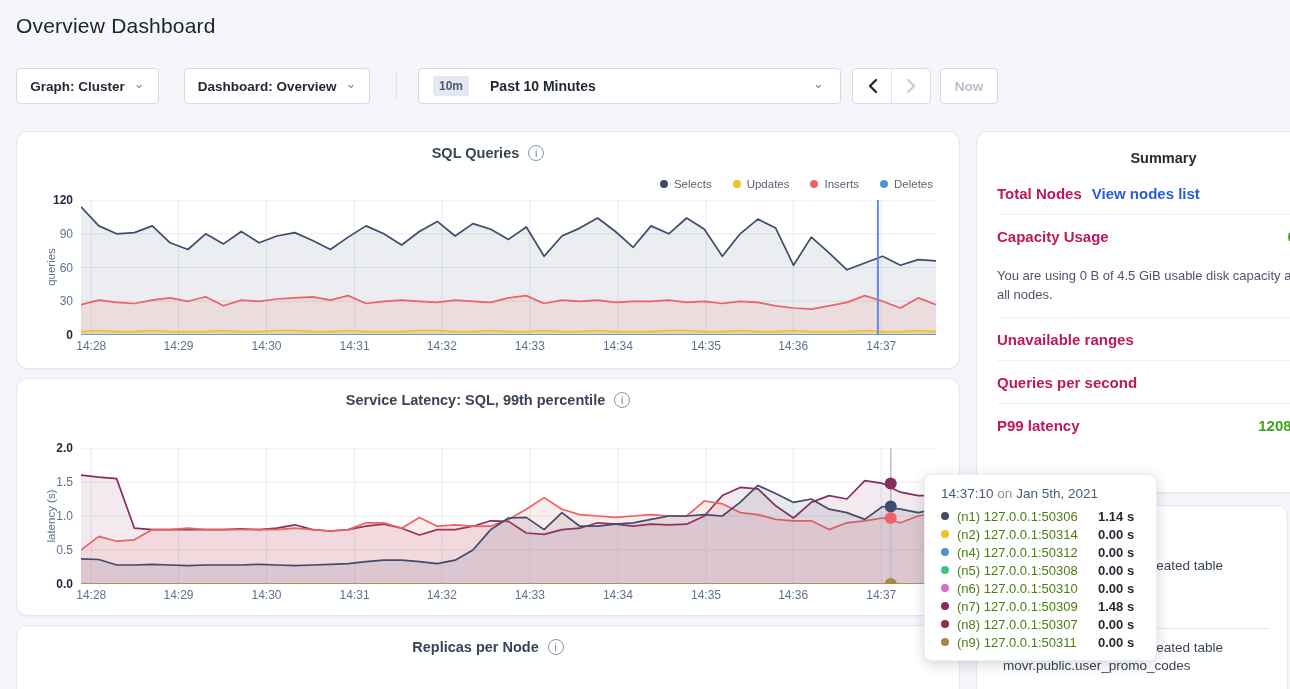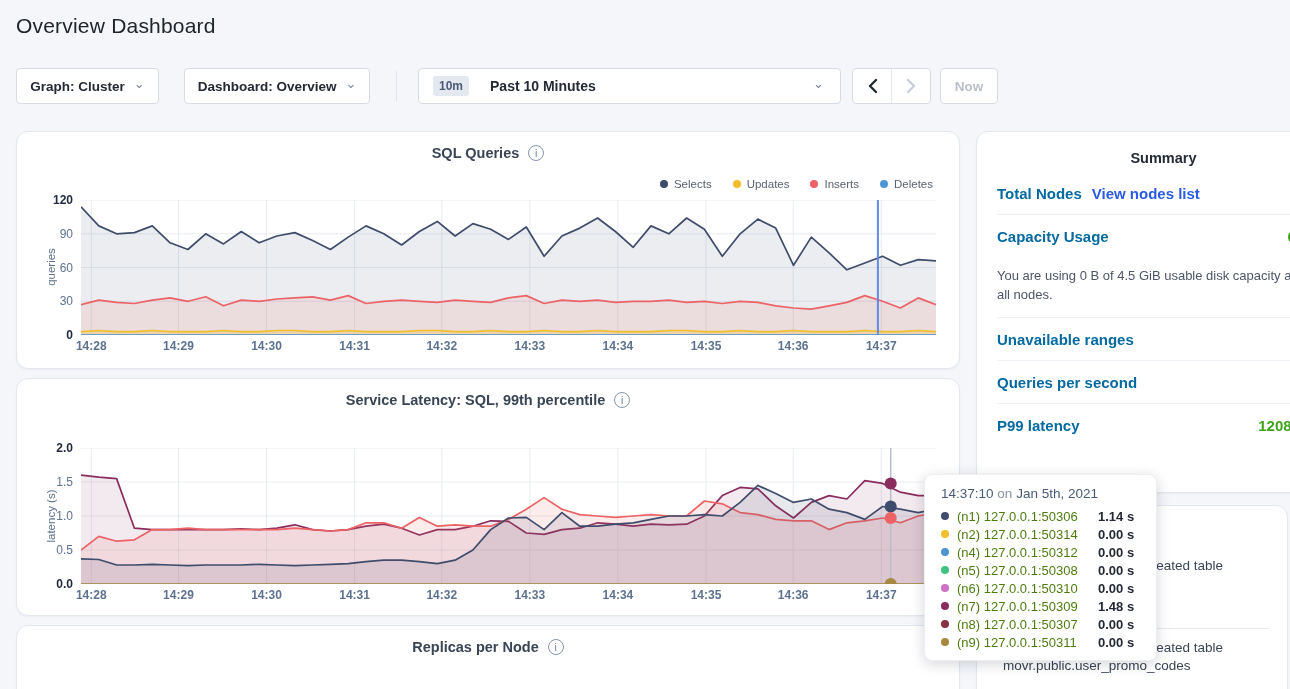--- a/index.html
+++ b/index.html
@@ -51,29 +51,29 @@
   .c1 .ylab { top:135px; } .c2 .ylab { top:137px; }
   .yticks { position:absolute; left:22px; width:34px; text-align:right; }
   .c1 .yticks { top:68px; height:135px; } .c2 .yticks { top:69px; height:136px; }
   .yticks span { position:absolute; right:0; font-size:12px; color:#5d7290; width:34px; }
   .yticks span.bold { font-weight:700; color:#1f2a3f; }
   .plot { position:absolute; left:64px; width:855px; cursor:crosshair; }
   .c1 .plot { top:68px; height:135px; } .c2 .plot { top:69px; height:136px; }
   .plot svg { width:100%; height:100%; display:block; }
   .xticks { position:absolute; left:64px; width:855px; height:16px; }
   .c1 .xticks { top:207px; } .c2 .xticks { top:209px; }
-  .xticks span { position:absolute; transform:translateX(-50%); font-size:12px; color:#5d7290;font-weight:bold; }
+  .xticks span { position:absolute; transform:translateX(-50%); font-size:12px; color:#5d7290; }
 
   
   .card-summary { padding:14px 20px; }
   .panel-heading { text-align:center; font-size:14.5px; font-weight:700; color:#242a35; margin:4px 0 6px; }
   .sum-sec { padding:13px 0 12px; border-bottom:1px solid #edf0f4; }
   .sum-sec:last-child { border-bottom:none; }
   .sum-row { display:flex; align-items:baseline; }
-  .sum-label { font-size:15px; font-weight:700; color:#0369a1; }
+  .sum-label { font-size:15px; font-weight:700; color:#be185d; }
   .sum-link { font-size:15px; font-weight:700; color:#2a5ae0; margin-left:10px; cursor:pointer; text-decoration:none; }
   .sum-value { margin-left:auto; font-size:15px; font-weight:700; color:#42a31c; }
   .sum-desc { margin-top:22px; font-size:13px; line-height:1.45; color:#4c5669; }
 
   
   .events-heading { position:absolute; top:16px; left:0; right:0; text-align:center; font-size:14.5px; font-weight:700; color:#8d95a3; }
   .event-text { position:absolute; font-size:13.5px; color:#394455; white-space:nowrap; }
   .ev1-l1 { left:168px; top:52px; }
   .ev-divider { position:absolute; left:18px; right:18px; top:122px; height:1px; background:#e7ebf0; }
   .ev2-l1 { left:168px; top:134px; }

